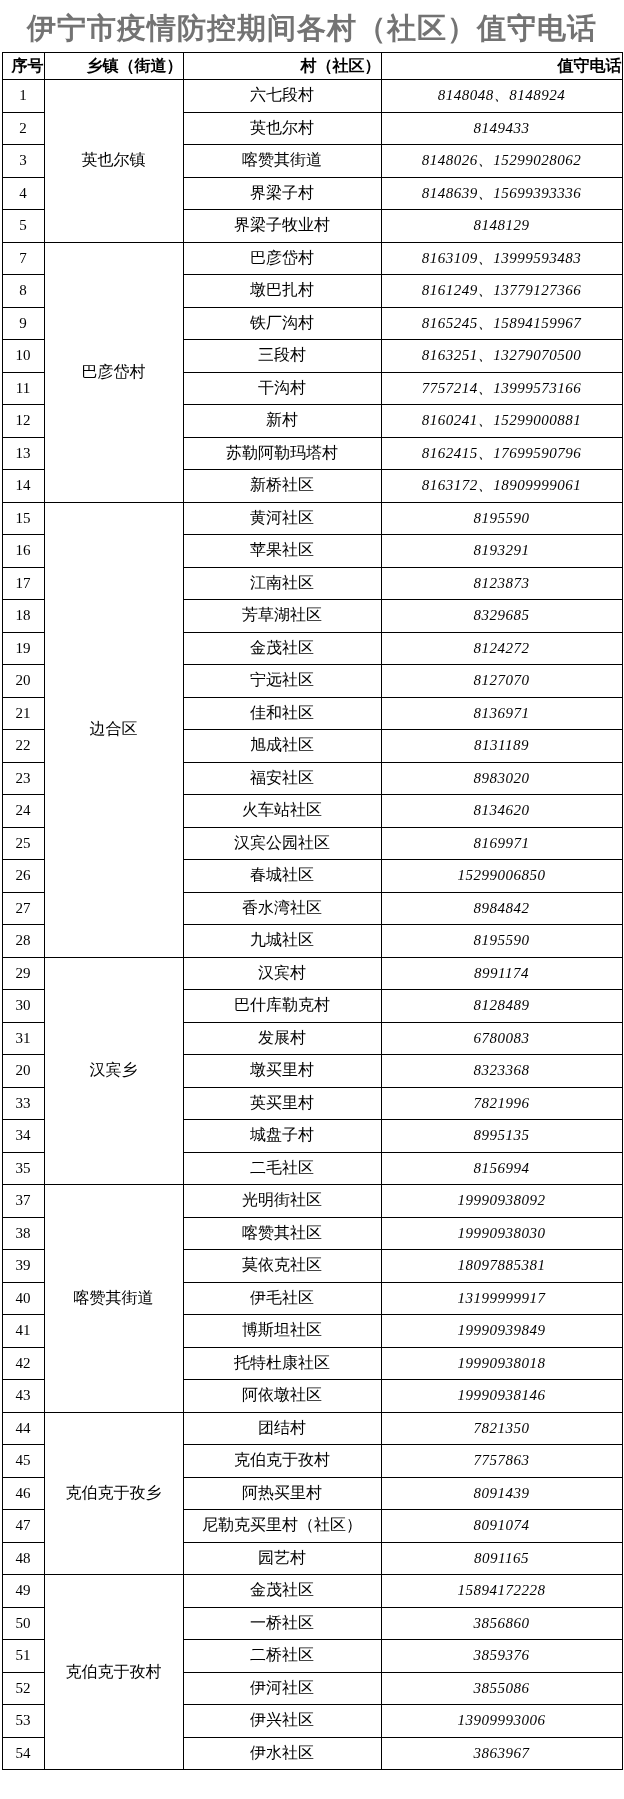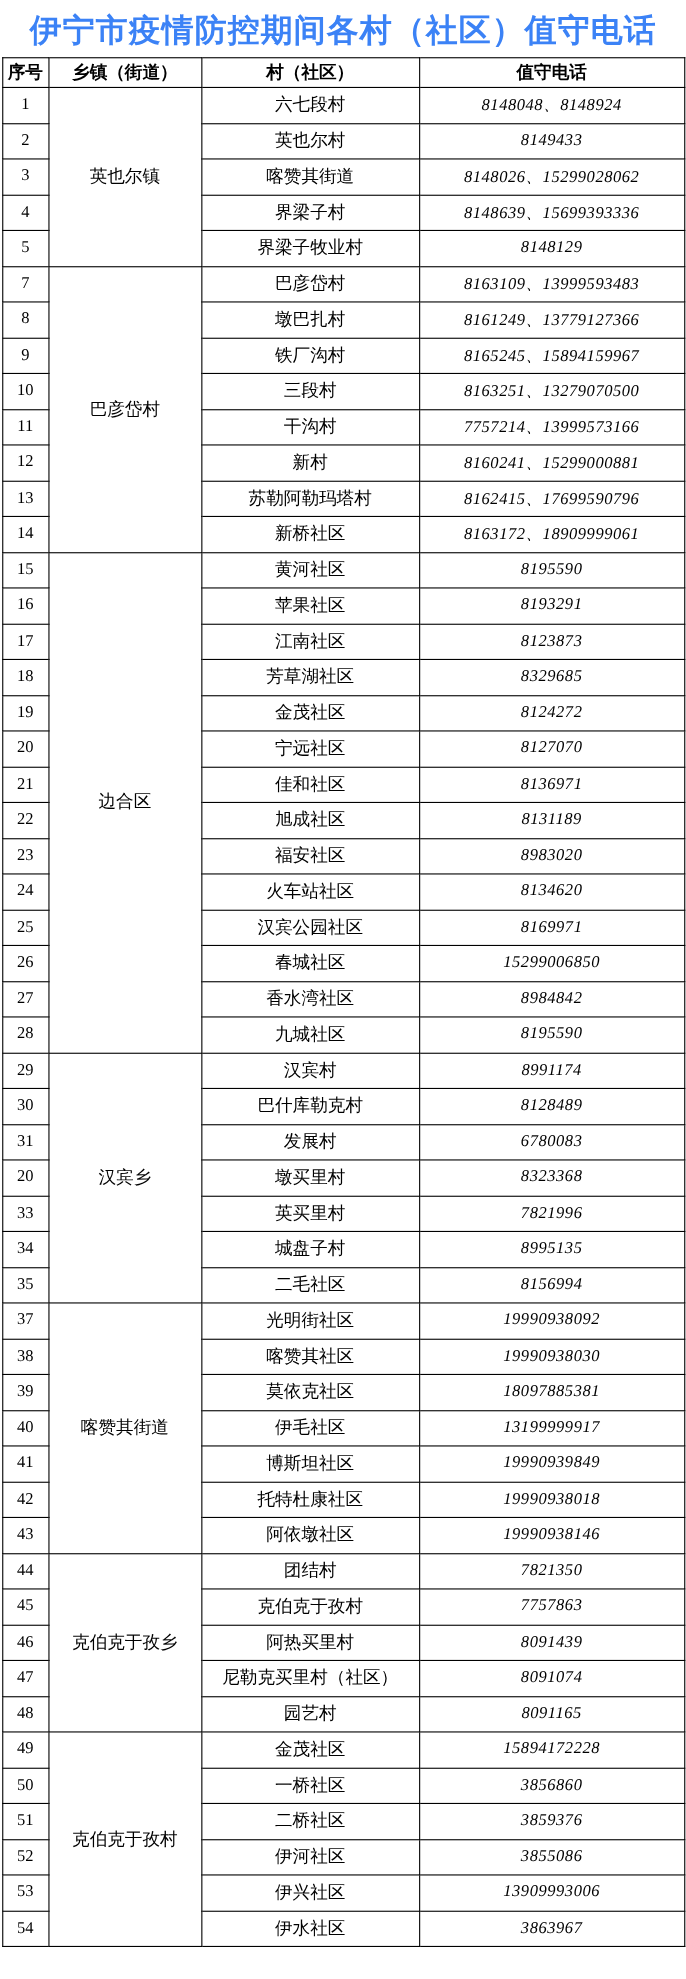--- a/index.html
+++ b/index.html
@@ -15,21 +15,21 @@
   }
   .title {
     margin: 0;
     padding: 10px 0 6px 0;
     text-align: center;
     font-size: 29px;
     line-height: 36px;
     font-weight: 700;
     letter-spacing: 1px;
     font-family: "Liberation Sans", "DejaVu Sans", sans-serif;
-    color: #3b82f6;
+    color: #737373;
   }
   table.phone-table {
     border-collapse: collapse;
     table-layout: fixed;
     width: 620px;
     margin: 0 auto;
   }
   .phone-table th,
   .phone-table td {
     border: 1.5px solid #000000;
@@ -37,20 +37,21 @@
     vertical-align: middle;
     padding: 0;
     overflow: hidden;
     white-space: nowrap;
   }
   .phone-table th {
     height: 26px;
     font-size: 16px;
     font-weight: 700;
     font-family: "Liberation Sans", "DejaVu Sans", sans-serif;
+    text-align: right;
   }
   .phone-table td {
     height: 31.5px;
     font-size: 16px;
   }
   td.col-no {
     font-size: 15px;
     font-family: "Liberation Serif", "DejaVu Serif", serif;
   }
   td.col-phone {

